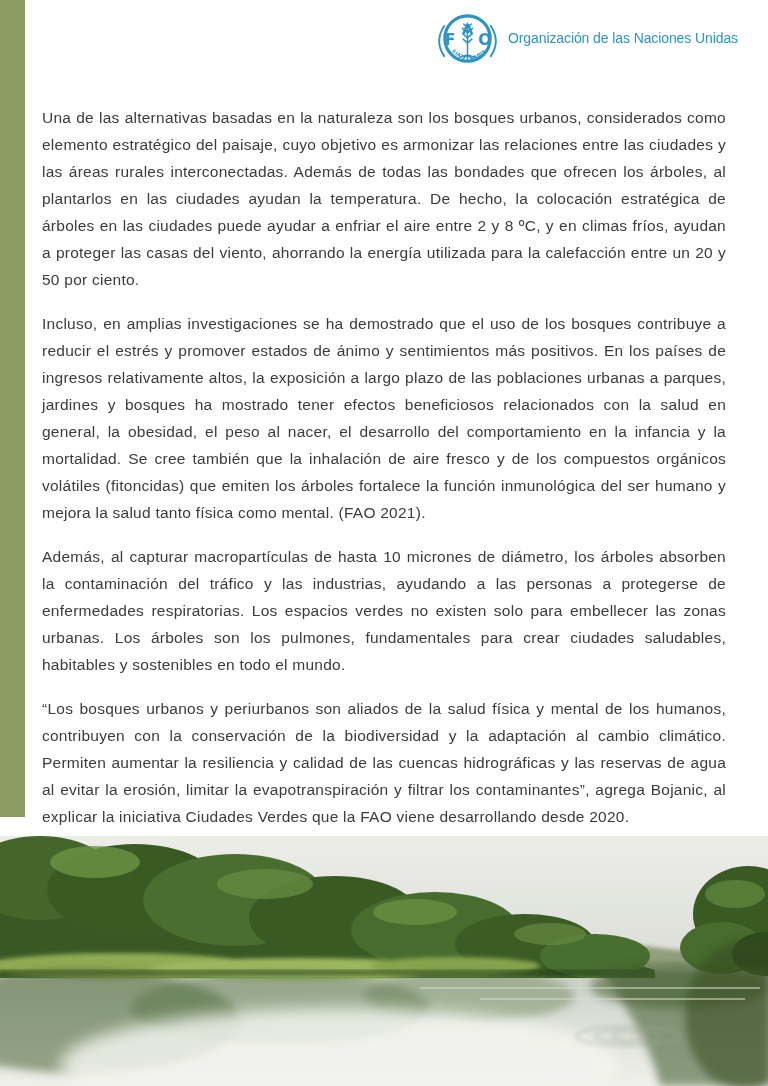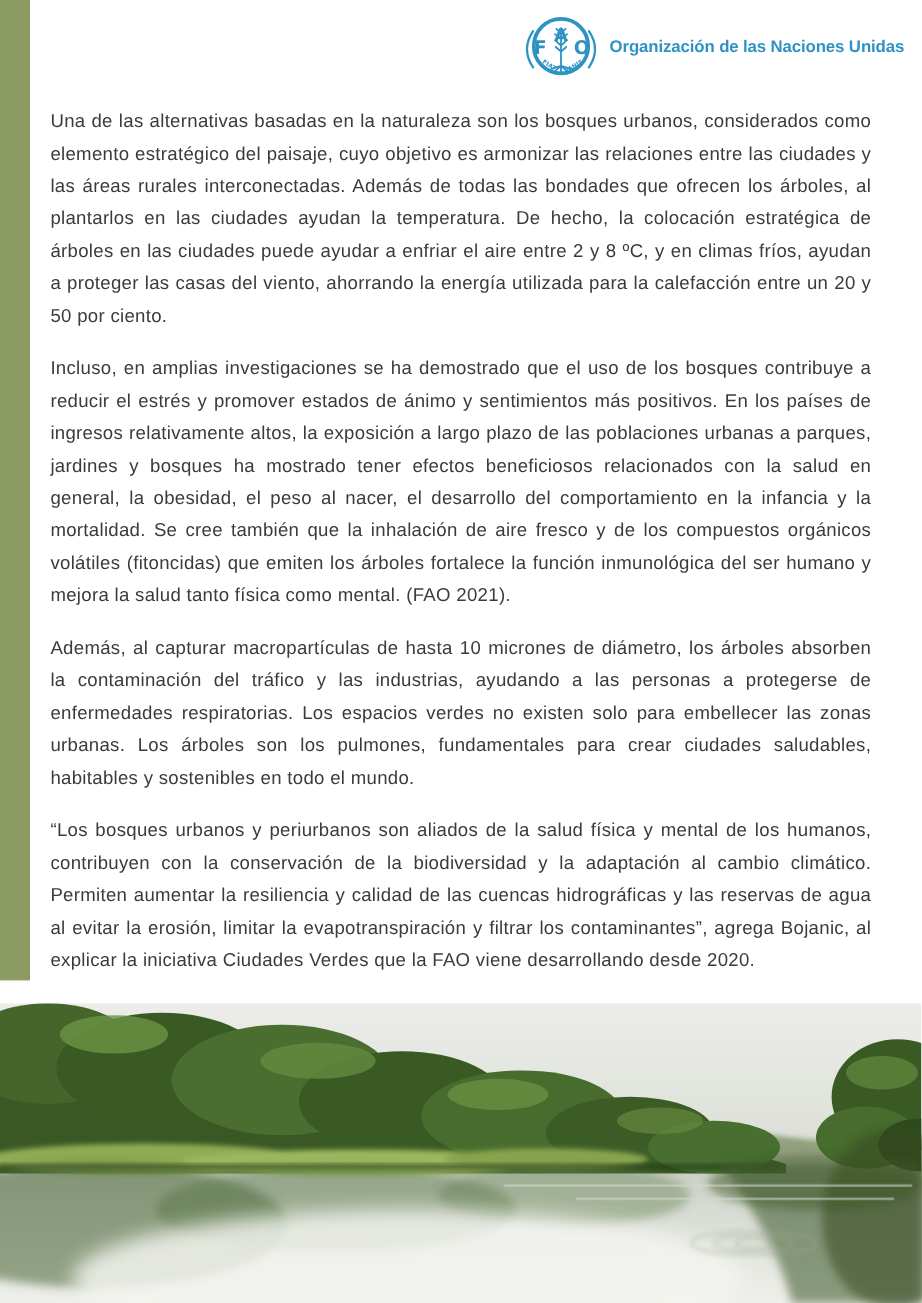--- a/index.html
+++ b/index.html
@@ -9,29 +9,29 @@
   }
   .accent-bar{
     position:absolute;left:0;top:0;width:25px;height:817px;background:#8C9B61;
   }
   .header{
     position:absolute;left:436px;top:8px;display:flex;align-items:center;gap:9px;
   }
   .logo{width:63px;height:61px;flex:0 0 auto;}
   .logo svg{width:100%;height:100%;display:block;}
   .org-name{
-    color:#2E93C3;font-weight:bold;font-size:14px;line-height:19px;
+    color:#2E93C3;font-weight:normal;font-size:14px;line-height:19px;
     letter-spacing:-0.1px;white-space:nowrap;
   }
   .content{
     position:absolute;left:42px;top:88px;width:684px;
     color:#3B3B3B;font-size:15.5px;line-height:27px;letter-spacing:0.25px;
     text-align:justify;
   }
-  .content p{margin:0 0 17px 0;}
+  .content p{margin:16px 0 17px 0;}
   .photo{
     position:absolute;left:0;top:836px;width:768px;height:250px;margin:0;padding:0;
   }
   .photo svg{width:100%;height:100%;display:block;}
 </style>
 </head>
 <body>
 
 <div class="page">
 

